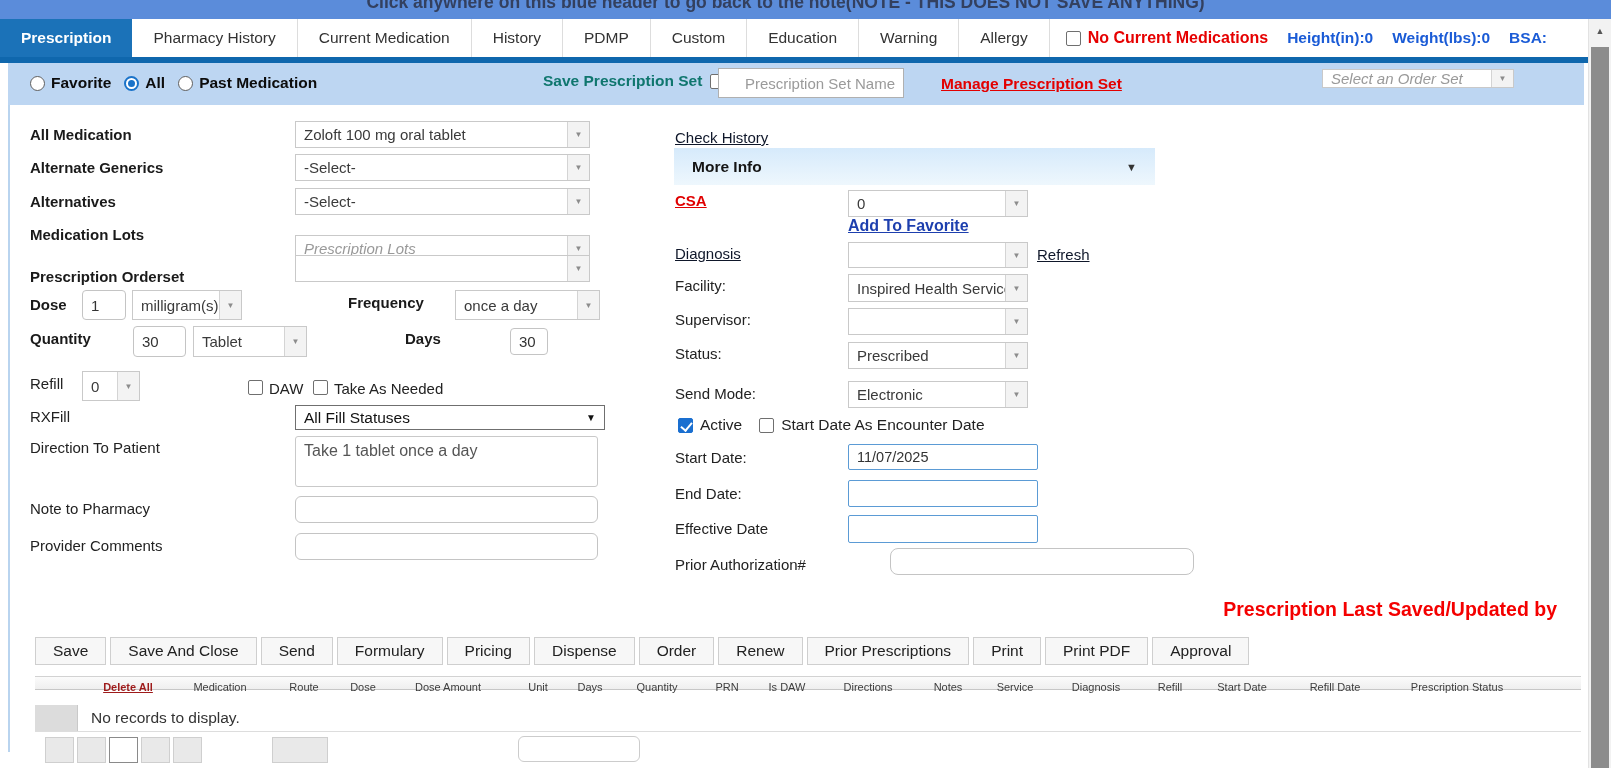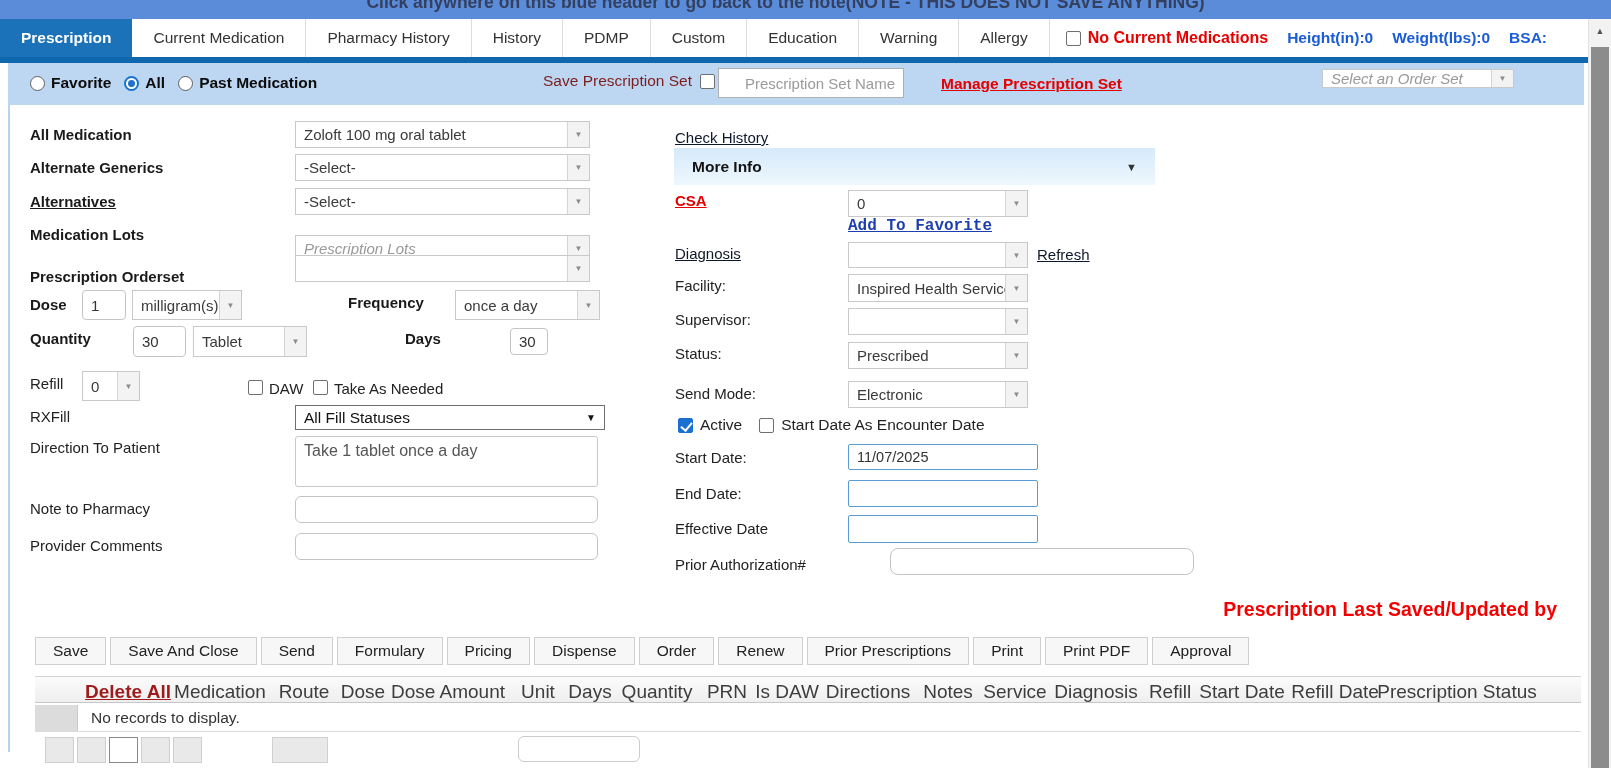--- a/index.html
+++ b/index.html
@@ -24,21 +24,21 @@
 
   
   .filterbar { position:absolute; left:8px; top:63px; width:1576px; height:42px; background:#bdd6f2; }
   .radios { position:absolute; left:22px; top:11px; display:flex; align-items:center; gap:13px; }
   .radio-item { display:flex; align-items:center; gap:6px; }
   .radio-item .rlbl { font-weight:700; font-size:15.5px; color:#0c0c0c; }
   .rdo { width:15px; height:15px; border:1px solid #5f5f5f; border-radius:50%; background:#fff; display:inline-block; position:relative; }
   .rdo.sel { border:2px solid #1a73c9; }
   .rdo.sel::after { content:""; position:absolute; inset:2px; border-radius:50%; background:#1a73c9; }
   .saveset { position:absolute; left:535px; top:9px; display:flex; align-items:center; gap:8px; }
-  .saveset .slbl { font-size:15.5px; color:#7f1d1d; }
+  .saveset .slbl { font-size:15.5px; color:#0f766e;font-weight:bold; }
   .setname-input { position:absolute; left:710px; top:5px; width:186px; height:30px; border:1px solid #b0b0b0; background:#fff; font-size:15px; color:#333; padding:0 8px; font-family:inherit;text-align:right; }
   .setname-input::placeholder { color:#9a9a9a; }
   .manage-link { position:absolute; left:933px; top:12px; color:#e30000; font-weight:700; font-size:15.5px; text-decoration:underline; cursor:pointer; }
   .orderset-combo { position:absolute; left:1314px; top:6px; width:192px; height:19px; }
 
   
   .cbx { width:15px; height:15px; border:1px solid #6f6f6f; border-radius:2px; background:#fff; display:inline-block; position:relative; flex:none; }
   .cbx.checked { background:#1a6fd0; border-color:#1a6fd0; }
   .cbx.checked::after { content:""; position:absolute; left:4px; top:1px; width:5px; height:9px; border:solid #fff; border-width:0 2px 2px 0; transform:rotate(40deg); }
   .combo { position:absolute; background:#fff; border:1px solid #c9c9c9; display:flex; align-items:stretch; }
@@ -48,33 +48,33 @@
   .lbl-b { position:absolute; font-size:15px; font-weight:700; color:#1a1a1a; white-space:nowrap; }
   .lbl-n { position:absolute; font-size:15px; color:#222; white-space:nowrap; }
   .inp { position:absolute; border:1px solid #c4c4c4; border-radius:4px; background:#fff; font-size:15px; color:#333; padding:0 8px; font-family:inherit; }
   .dinp { position:absolute; border:1px solid #5b9bd5; background:#fff; font-size:14.5px; color:#333; padding:0 8px; font-family:inherit; border-radius:2px; }
   .link { position:absolute; color:#0f172a; font-size:15px; text-decoration:underline; white-space:nowrap; cursor:pointer; }
   .leftframe { position:absolute; left:8px; top:105px; width:2px; height:647px; background:#b9d4ef; }
 
   .moreinfo { position:absolute; left:674px; top:148px; width:481px; height:37px; background:linear-gradient(#d6eafb,#eef7fd); display:flex; align-items:center; justify-content:space-between; padding:0 18px; font-weight:700; font-size:15.5px; color:#141414; cursor:pointer; }
   .moreinfo .arr { color:#333; font-size:11px; font-weight:400; }
   .csa-link { position:absolute; left:675px; top:192px; color:#e00000; font-weight:700; font-size:15px; text-decoration:underline; cursor:pointer; }
-  .addfav { position:absolute; left:848px; top:217px; color:#1d3fae; font-weight:700; font-size:16px; text-decoration:underline; cursor:pointer;font-family:Liberation Mono, monospace; }
+  .addfav { position:absolute; left:848px; top:217px; color:#1d3fae; font-weight:700; font-size:16px; text-decoration:underline; cursor:pointer; }
   .chkrow { position:absolute; left:678px; top:416px; display:flex; align-items:center; gap:7px; font-size:15.5px; color:#222; }
 
   .rxselect { position:absolute; left:295px; top:405px; width:310px; height:25px; border:1px solid #6f6f6f; background:#fff; display:flex; align-items:center; justify-content:space-between; padding:0 8px; font-size:15.5px; color:#111; cursor:pointer; }
   .rxselect .arr { font-size:10px; color:#111; }
   .ta { position:absolute; left:295px; top:436px; width:303px; height:51px; border:1px solid #c9c9c9; border-radius:3px; background:#fff; font-family:inherit; font-size:16px; color:#555; padding:5px 8px; resize:none; }
 
   .lastsaved { position:absolute; right:54px; top:598px; font-size:19.5px; font-weight:700; color:#f40000; white-space:nowrap; }
 
   .btnrow { position:absolute; left:35px; top:637px; display:flex; gap:4px; }
   .abtn { background:#f7f7f7; border:1px solid #cfcfcf; font-family:inherit; font-size:15.5px; color:#222; padding:4px 17px; white-space:nowrap; cursor:pointer; }
 
-  .ghead { position:absolute; left:35px; top:676px; width:1546px; height:27px; background:linear-gradient(#fbfbfb,#efefef); border-top:1px solid #d2d2d2; border-bottom:1px solid #c7c7c7; font-size:19px; color:#3d3d3d; }
+  .ghead { position:absolute; left:35px; top:676px; width:1546px; height:14px; background:linear-gradient(#fbfbfb,#efefef); border-top:1px solid #d2d2d2; border-bottom:1px solid #c7c7c7; font-size:11px; color:#3d3d3d; }
   .ghead span { position:absolute; top:4px; transform:translateX(-50%); white-space:nowrap; }
   .ghead .delall { color:#9e1b1b; font-weight:700; text-decoration:underline; cursor:pointer; }
   .gempty { position:absolute; left:35px; top:704px; width:1546px; height:28px; background:#fff; border-bottom:1px solid #ddd; }
   .gempty .lead { position:absolute; left:0; top:1px; width:43px; height:26px; background:#dcdcdc; border-right:1px solid #c9c9c9; }
   .gempty .txt { position:absolute; left:56px; top:5px; font-size:15.5px; color:#333; }
 
   .pager { position:absolute; left:45px; top:737px; display:flex; gap:3px; }
   .pbtn { width:29px; height:26px; background:#e9e9e9; border:1px solid #cfcfcf; cursor:pointer; }
   .pbtn.cur { background:#fff; border:1px solid #8a8a8a; }
   .psize { position:absolute; left:272px; top:737px; width:56px; height:26px; background:#e9e9e9; border:1px solid #cfcfcf; cursor:pointer; }
@@ -88,22 +88,22 @@
 <body>
 
 <div class="stage">
 
   <div class="banner">
     <span>Click anywhere on this blue header to go back to the note(NOTE - THIS DOES NOT SAVE ANYTHING)</span>
   </div>
 
   <div class="tabbar">
     <div class="tab active">Prescription</div>
+    <div class="tab">Pharmacy History</div>
     <div class="tab">Current Medication</div>
-    <div class="tab">Pharmacy History</div>
     <div class="tab">History</div>
     <div class="tab">PDMP</div>
     <div class="tab">Custom</div>
     <div class="tab">Education</div>
     <div class="tab">Warning</div>
     <div class="tab">Allergy</div>
     <div class="tab-extras">
       <div class="ncm">
         <span class="cbx"></span>
         <span class="txt">No Current Medications</span>
@@ -150,21 +150,21 @@
     <span class="cv">Zoloft 100 mg oral tablet</span>
     <span class="cb">▼</span>
   </div>
 
   <span class="lbl-b" style="left:30px;top:159px;">Alternate Generics</span>
   <div class="combo" style="left:295px;top:154px;width:295px;height:27px;">
     <span class="cv">-Select-</span>
     <span class="cb">▼</span>
   </div>
 
-  <span class="lbl-b" style="left:30px;top:193px;text-decoration:underline;">Alternatives</span>
+  <span class="lbl-b" style="left:30px;top:193px;">Alternatives</span>
   <div class="combo" style="left:295px;top:188px;width:295px;height:27px;">
     <span class="cv">-Select-</span>
     <span class="cb">▼</span>
   </div>
 
   <span class="lbl-b" style="left:30px;top:226px;">Medication Lots</span>
   <div class="combo" style="left:295px;top:235px;width:295px;height:27px;">
     <span class="cv ph">Prescription Lots</span>
     <span class="cb">▼</span>
   </div>

